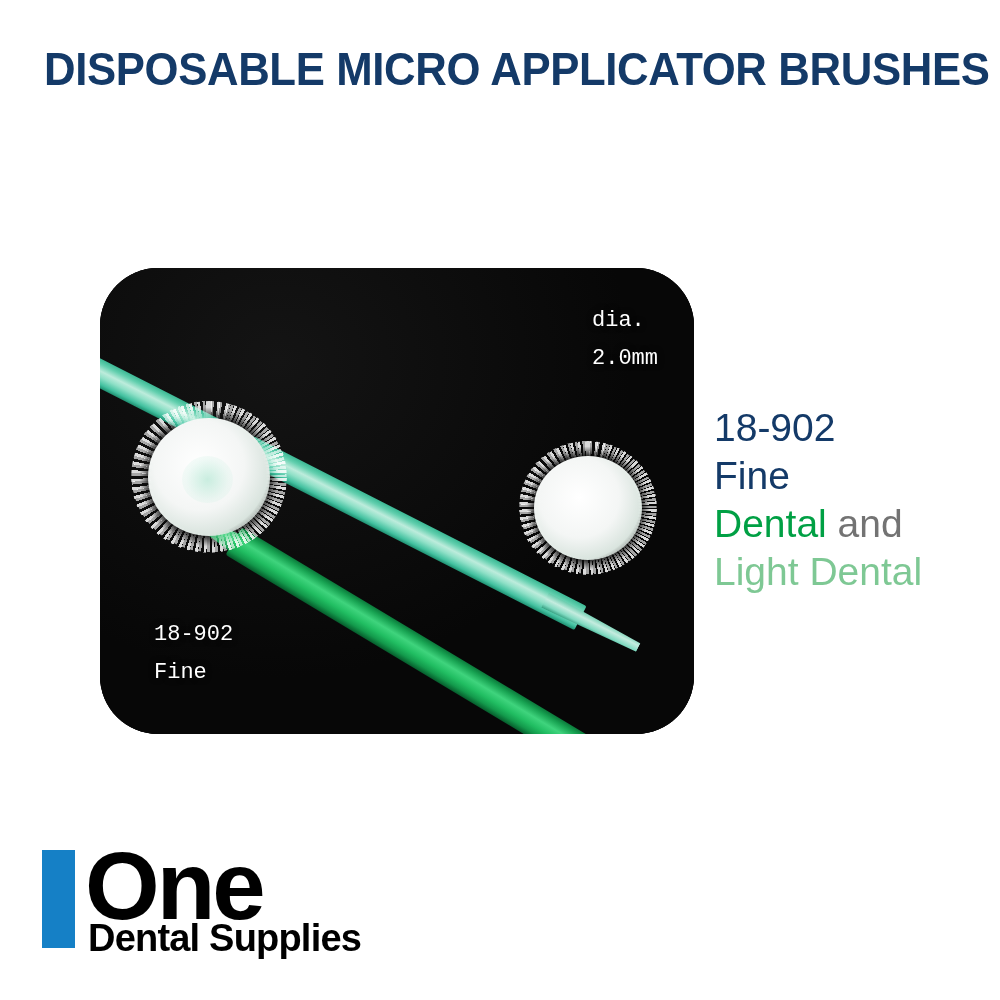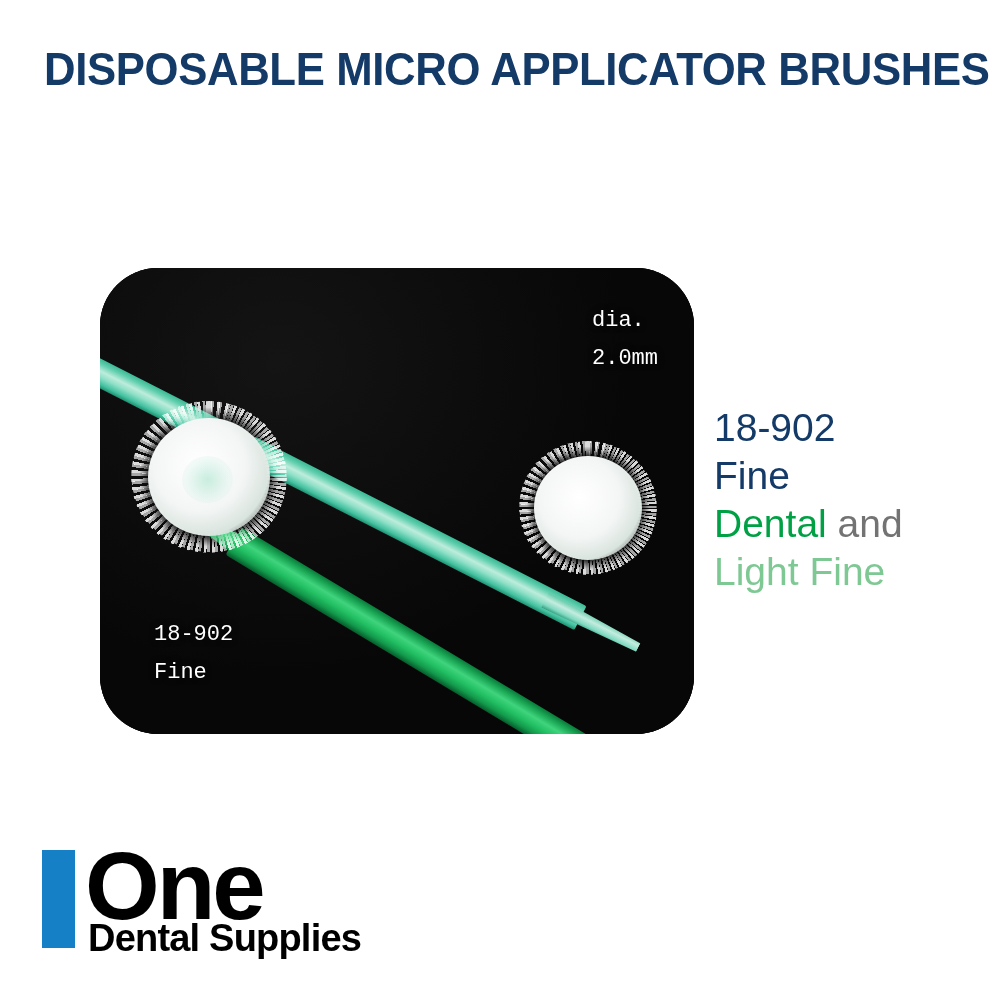--- a/index.html
+++ b/index.html
@@ -256,20 +256,20 @@
 Fine</div>
 </div>
 
 <div id="spec-block">
   <div class="line">18-902</div>
   <div class="line">Fine</div>
   <div class="line">
     <span class="c-green">Dental</span>
     <span class="c-navy">and</span>
   </div>
-  <div class="line c-lgreen">Light Fine</div>
+  <div class="line c-lgreen">Light Dental</div>
 </div>
 
 <div id="logo">
   <div id="logo-bar"></div>
   <div id="logo-one">One</div>
   <div id="logo-sub">Dental Supplies</div>
 </div>
 
 </body></html>

